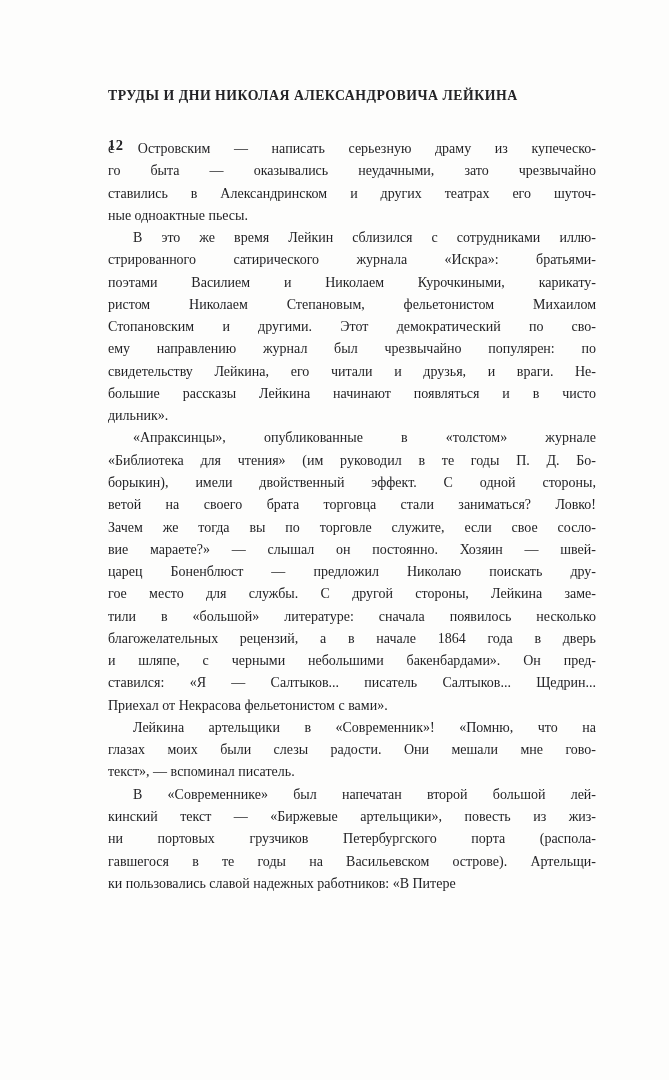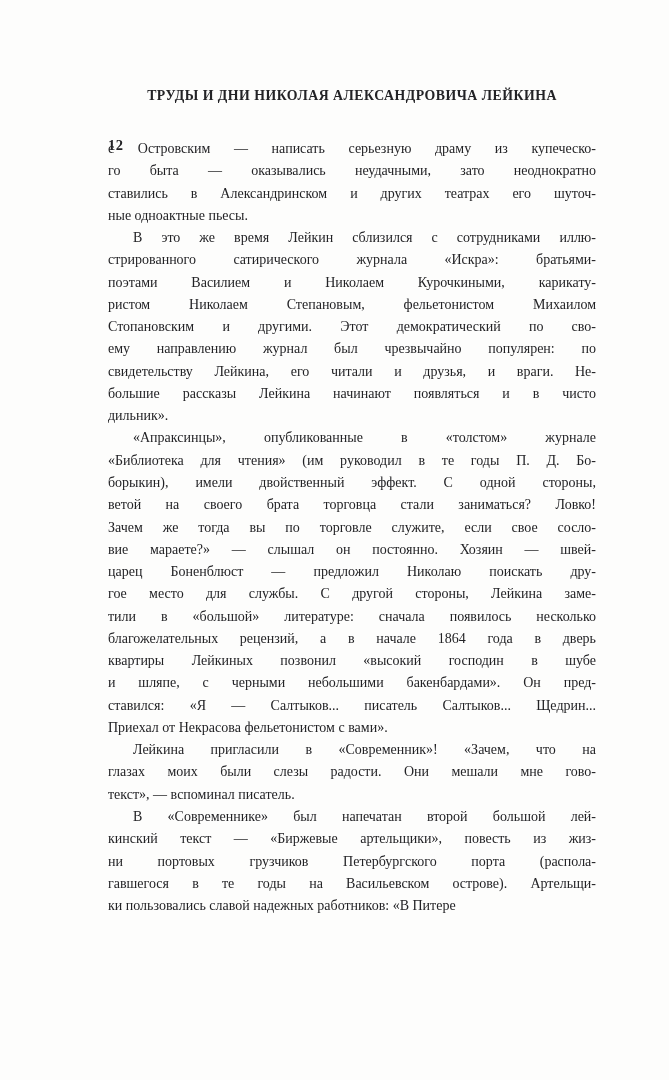--- a/index.html
+++ b/index.html
@@ -24,21 +24,21 @@
     position: absolute;
     left: 0;
     top: 1px;
     font-size: 14.5px;
     font-weight: bold;
     letter-spacing: 0.4px;
     margin-top: 48px;
   }
   .running-title {
     display: block;
-    text-align: center;
+    text-align: left;
     font-size: 13.8px;
     font-weight: bold;
     letter-spacing: 0.5px;
     white-space: nowrap;
   }
   .text-block {
     position: absolute;
     top: 138px;
     left: 108px;
     width: 488px;
@@ -57,21 +57,21 @@
 </head>
 <body>
 
 <div class="page">
   <header class="running-head">
     <span class="page-num">12</span>
     <span class="running-title">ТРУДЫ И ДНИ НИКОЛАЯ АЛЕКСАНДРОВИЧА ЛЕЙКИНА</span>
   </header>
   <main class="text-block" id="text-block">
       <div class="line">с Островским — написать серьезную драму из купеческо-</div>
-      <div class="line">го быта — оказывались неудачными, зато неоднократно</div>
+      <div class="line">го быта — оказывались неудачными, зато чрезвычайно</div>
       <div class="line">ставились в Александринском и других театрах его шуточ-</div>
       <div class="line last">ные одноактные пьесы.</div>
       <div class="line indent">В это же время Лейкин сблизился с сотрудниками иллю-</div>
       <div class="line">стрированного сатирического журнала «Искра»: братьями-</div>
       <div class="line">поэтами Василием и Николаем Курочкиными, карикату-</div>
       <div class="line">ристом Николаем Степановым, фельетонистом Михаилом</div>
       <div class="line">Стопановским и другими. Этот демократический по сво-</div>
       <div class="line">ему направлению журнал был чрезвычайно популярен: по</div>
       <div class="line">свидетельству Лейкина, его читали и друзья, и враги. Не-</div>
       <div class="line">большие рассказы Лейкина начинают появляться и в чисто</div>
@@ -79,25 +79,24 @@
       <div class="line indent">«Апраксинцы», опубликованные в «толстом» журнале</div>
       <div class="line">«Библиотека для чтения» (им руководил в те годы П. Д. Бо-</div>
       <div class="line">борыкин), имели двойственный эффект. С одной стороны,</div>
       <div class="line">ветой на своего брата торговца стали заниматься? Ловко!</div>
       <div class="line">Зачем же тогда вы по торговле служите, если свое сосло-</div>
       <div class="line">вие мараете?» — слышал он постоянно. Хозяин — швей-</div>
       <div class="line">царец Боненблюст — предложил Николаю поискать дру-</div>
       <div class="line">гое место для службы. С другой стороны, Лейкина заме-</div>
       <div class="line">тили в «большой» литературе: сначала появилось несколько</div>
       <div class="line">благожелательных рецензий, а в начале 1864 года в дверь</div>
-      <div class="line">квартиры Лейкиных позвонил «высокий господин в шубе</div>
       <div class="line">и шляпе, с черными небольшими бакенбардами». Он пред-</div>
       <div class="line">ставился: «Я — Салтыков... писатель Салтыков... Щедрин...</div>
       <div class="line last">Приехал от Некрасова фельетонистом с вами».</div>
-      <div class="line indent">Лейкина пригласили в «Современник»! «Зачем, что на</div>
+      <div class="line indent">Лейкина артельщики в «Современник»! «Помню, что на</div>
       <div class="line">глазах моих были слезы радости. Они мешали мне гово-</div>
       <div class="line last">текст», — вспоминал писатель.</div>
       <div class="line indent">В «Современнике» был напечатан второй большой лей-</div>
       <div class="line">кинский текст — «Биржевые артельщики», повесть из жиз-</div>
       <div class="line">ни портовых грузчиков Петербургского порта (распола-</div>
       <div class="line">гавшегося в те годы на Васильевском острове). Артельщи-</div>
       <div class="line last">ки пользовались славой надежных работников: «В Питере</div>
     </main>
 </div>
 

